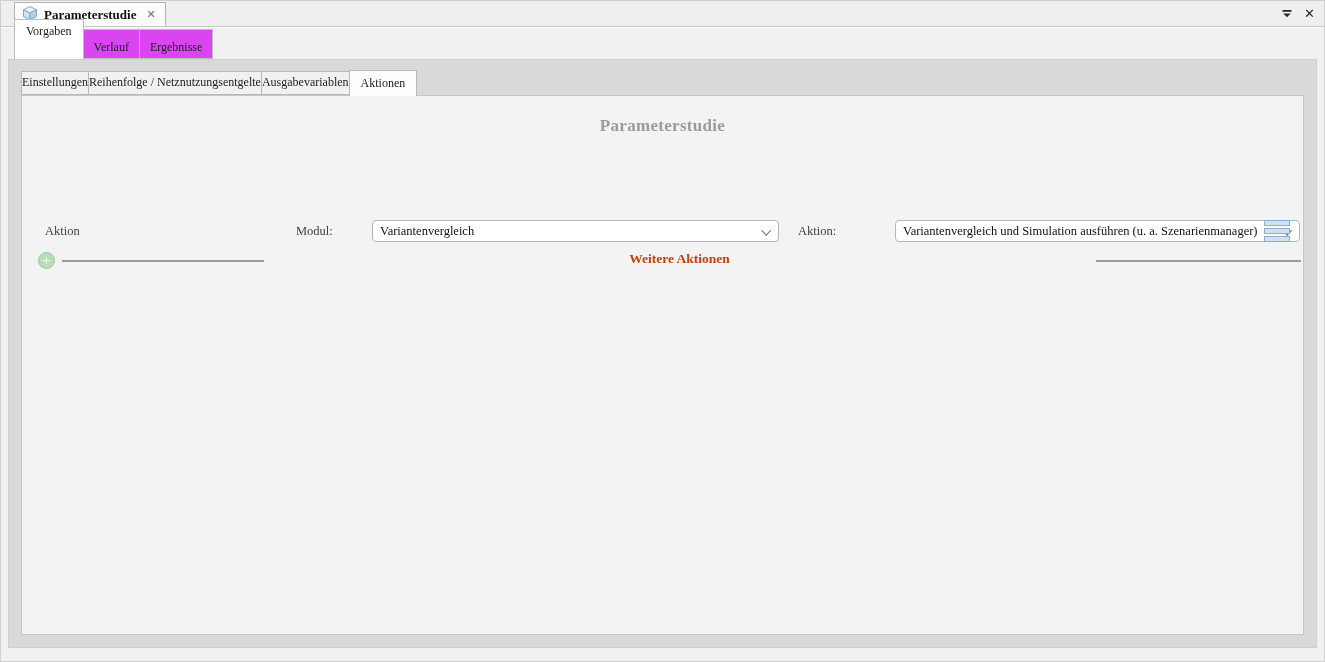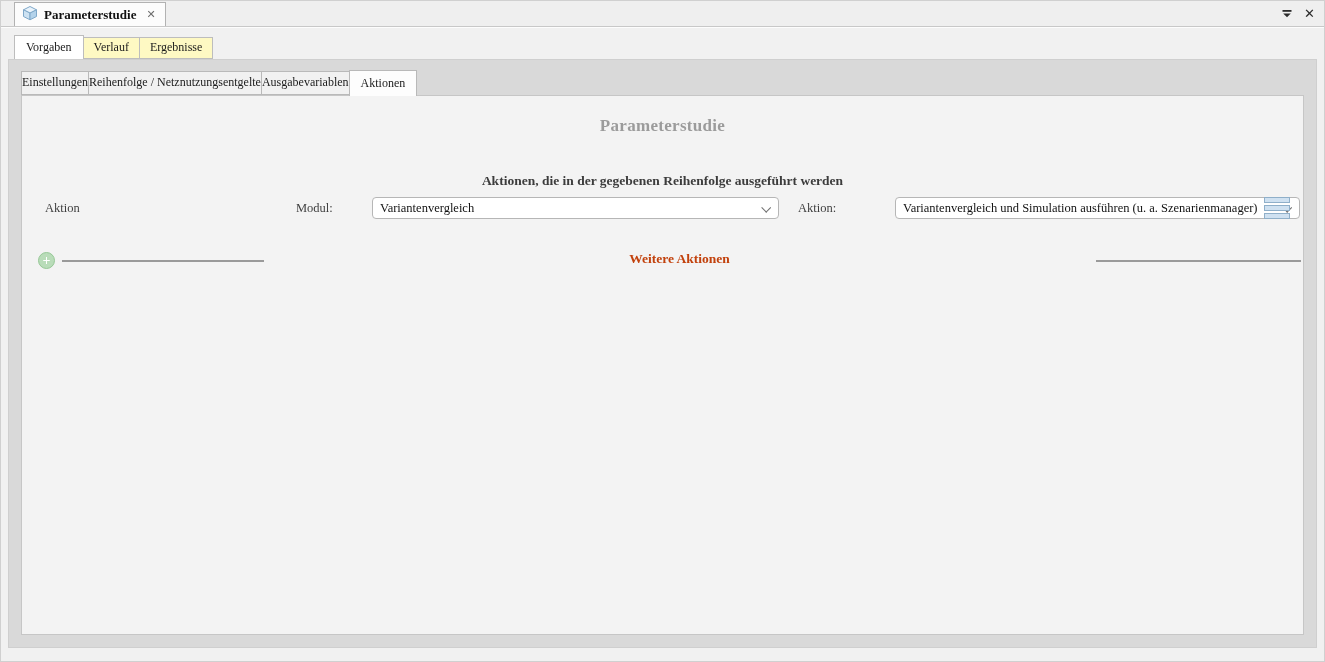--- a/index.html
+++ b/index.html
@@ -18,25 +18,25 @@
   }
   .doc-tab-title{font-size:13px;font-weight:bold;color:#111;}
   .doc-tab-close{font-size:11px;color:#6d6d6d;margin-left:4px;cursor:default;line-height:1;}
   .titlebar-right{position:absolute;right:9px;top:0;height:25px;display:flex;align-items:center;gap:11px;}
   .dock-icon svg{display:block;}
   .title-close{font-size:13px;color:#2b2b2b;line-height:1;}
   .etch{height:2px;background:linear-gradient(#c8c8c8 50%,#fdfdfd 50%);}
   
   .outer-tabs{margin:8px 0 0 13px;display:flex;align-items:flex-end;height:23px;}
   .otab{
-    padding:2px 10px 3px;font-size:12px;color:#1b1b1b;background:#fef9c3;
+    padding:10px 10px 3px;font-size:12px;color:#1b1b1b;background:#d946ef;
     border:1px solid #bdbdbd;margin-right:-1px;white-space:nowrap;
   }
   .otab.active{
-    background:#ffffff;padding:4px 11px 4px;border-bottom:none;
+    background:#ffffff;padding:4px 11px 20px;border-bottom:none;
     position:relative;z-index:3;
   }
   
   .page{
     position:absolute;left:7px;right:7px;top:58px;bottom:13px;
     background:#d9d9d9;border:1px solid #cfcfcf;
   }
   
   .inner-tabs{position:absolute;left:12px;top:11px;display:flex;align-items:flex-end;height:24px;z-index:2;}
   .itab{
@@ -50,21 +50,21 @@
   
   .panel{
     position:absolute;left:12px;right:12px;top:35px;bottom:12px;
     background:#f3f3f3;border:1px solid #c6c6c6;
   }
   .heading{position:absolute;top:20px;left:0;right:0;text-align:center;
     font-size:17px;font-weight:bold;color:#9b9b9b;letter-spacing:.3px;}
   .subheading{position:absolute;top:77px;left:0;right:0;text-align:center;
     font-size:13.5px;font-weight:bold;color:#3c3c3c;}
   
-  .action-row{position:absolute;top:101px;left:0;right:0;height:24px;padding-left:20px;}
+  .action-row{position:absolute;top:124px;left:0;right:0;height:24px;padding-left:20px;}
   .row-label{position:absolute;top:0;height:22px;line-height:22px;font-size:12.5px;color:#3f3f3f;white-space:nowrap;}
   .lbl-aktion{left:23px;}
   .lbl-modul{left:274px;}
   .lbl-aktion2{left:776px;}
   .combo{
     position:absolute;top:0;height:22px;background:#ffffff;
     border:1px solid #b6b6b6;border-radius:4px;
     display:flex;align-items:center;padding:0 22px 0 7px;
     font-size:12.5px;color:#111;white-space:nowrap;overflow:hidden;cursor:default;
   }
@@ -146,21 +146,20 @@
         <span>Ausgabevariablen</span>
       </div>
       <div class="itab active">
         <span>Aktionen</span>
       </div>
     </div>
 
     <div class="panel">
 
       <div class="heading">Parameterstudie</div>
-      <div class="subheading">Aktionen, die in der gegebenen Reihenfolge ausgeführt werden</div>
 
       <div class="action-row">
         <span class="row-label lbl-aktion">Aktion</span>
         <span class="row-label lbl-modul">Modul:</span>
         <div class="combo combo-modul">
           <span>Variantenvergleich</span>
           <span class="chev"></span>
         </div>
         <span class="row-label lbl-aktion2">Aktion:</span>
         <div class="combo combo-aktion">

